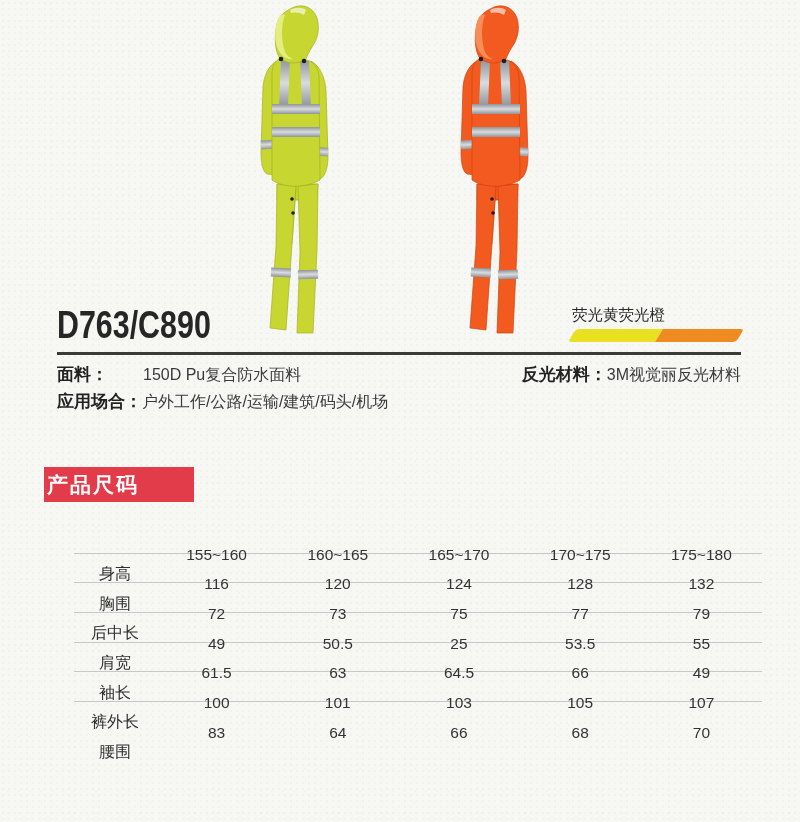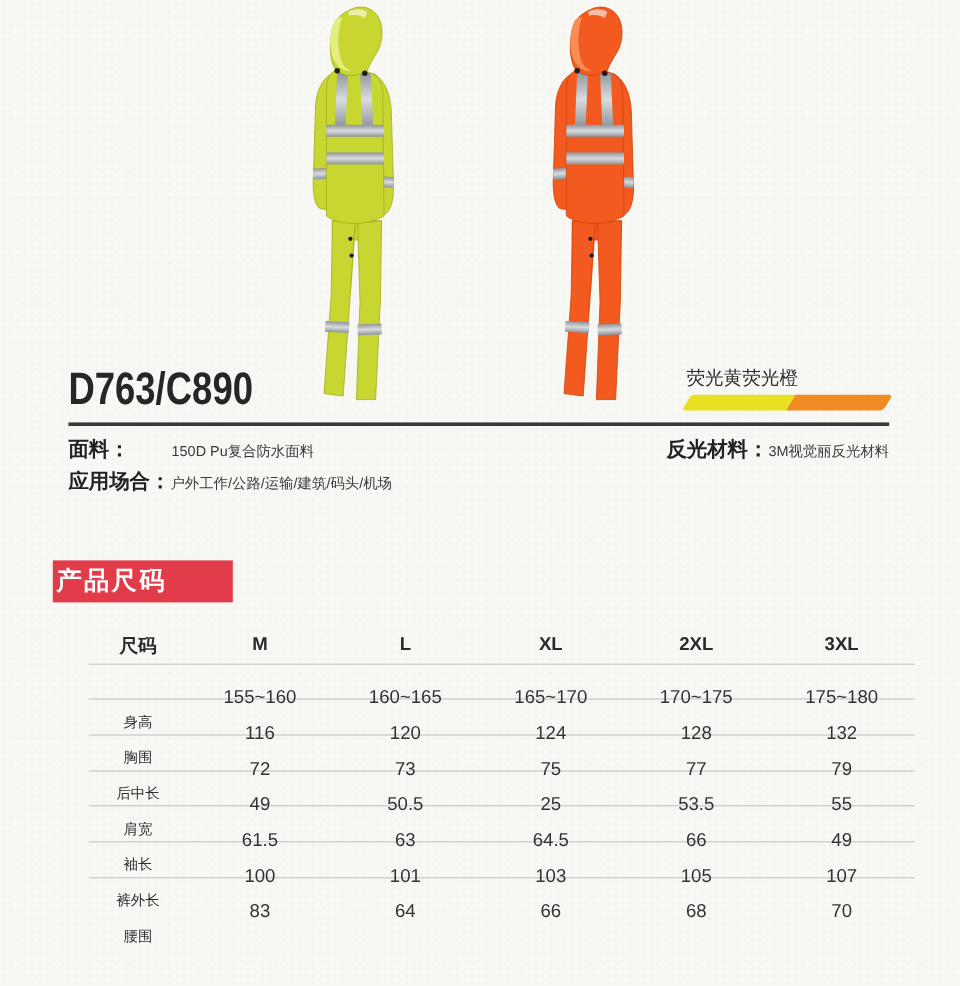--- a/index.html
+++ b/index.html
@@ -38,39 +38,39 @@
   .swatch-piece.yellow { width:87px; background:var(--swatch-yellow); border-radius:3px 0 0 3px; }
   .swatch-piece.orange { width:81px; background:var(--swatch-orange); border-radius:0 3px 3px 0; }
 
   
   .model-title { position:absolute; top:306px; left:57px; font-size:38px; font-weight:700;
     color:#262626; letter-spacing:0; line-height:1; transform:scaleX(.8); transform-origin:0 50%; white-space:nowrap; }
   .divider { position:absolute; top:352px; left:57px; width:684px; height:3px; background:#3a3a3a; }
   .spec-line1 { position:absolute; top:363px; left:57px; width:684px; display:flex; justify-content:space-between; }
   .spec-line2 { position:absolute; top:390px; left:57px; width:684px; }
   .spec-label { font-weight:700; font-size:17px; color:#222; }
-  .spec-value { font-size:12px; color:#3a3a3a; }
+  .spec-value { font-size:16px; color:#3a3a3a; }
   .fabric-label { display:inline-block; width:86px; }
 
   
   .section-title-en { position:absolute; top:425px; left:55px;
     font-family:"DejaVu Serif","Liberation Serif",serif; font-weight:700;
     font-size:29px; letter-spacing:2.5px; color:#1e1e1e; }
   .section-badge { position:absolute; top:467px; left:44px; width:150px; height:35px;
     background:var(--badge-red); color:#fff; font-weight:700; font-size:21px;
     line-height:35px; padding-left:3px; letter-spacing:2px; }
 
   
   .size-table { position:absolute; top:524px; left:74px; width:688px; }
   .trow { display:grid; grid-template-columns:82px repeat(5,1fr); align-items:center;
     height:29.7px; border-bottom:1px solid #c7c7c7; }
   .trow:last-child { border-bottom:none; }
   .tcell { text-align:center; font-size:15.5px; color:#333; }
   .thead-row .tcell { font-weight:700; color:#2b2b2b; }
-  .tbody-row .tcell:first-child { font-size:12px; color:#2f2f2f;margin-top:40px; }
+  .tbody-row .tcell:first-child { font-size:16px; color:#2f2f2f;margin-top:40px; }
 </style>
 </head>
 <body>
 
 <div class="page">
 
   <svg class="suit suit--yellow" viewBox="0 0 112 332">
     <defs>
       <linearGradient id="reflect" x1="0" y1="0" x2="0" y2="1">
         <stop offset="0" stop-color="#8f959b"></stop>
@@ -163,28 +163,20 @@
       <span class="spec-label">反光材料：</span><span class="spec-value">3M视觉丽反光材料</span>
     </div>
   </div>
   <div class="spec-line2">
     <span class="spec-label">应用场合：</span><span class="spec-value">户外工作/公路/运输/建筑/码头/机场</span>
   </div>
 
   <div class="section-badge">产品尺码</div>
 
   <div class="size-table">
-      <div class="trow thead-row">
-        <div class="tcell">尺码</div>
-        <div class="tcell">M</div>
-        <div class="tcell">L</div>
-        <div class="tcell">XL</div>
-        <div class="tcell">2XL</div>
-        <div class="tcell">3XL</div>
-      </div>
       <div class="trow tbody-row">
         <div class="tcell">身高</div>
         <div class="tcell">155~160</div>
         <div class="tcell">160~165</div>
         <div class="tcell">165~170</div>
         <div class="tcell">170~175</div>
         <div class="tcell">175~180</div>
       </div>
       <div class="trow tbody-row">
         <div class="tcell">胸围</div>

